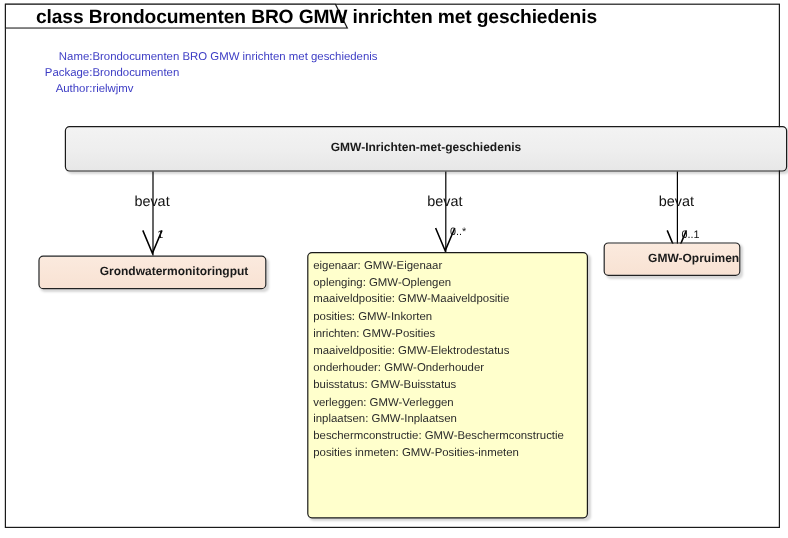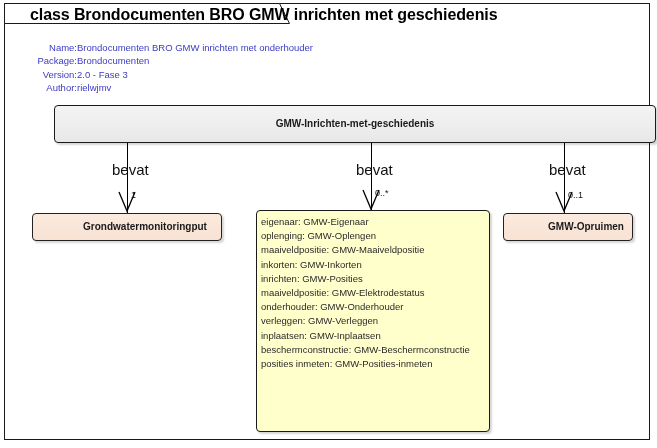--- a/index.html
+++ b/index.html
@@ -113,22 +113,22 @@
   #box-grondwatermonitoringput {
     left: 32px;
     top: 213px;
     width: 190px;
     height: 28px;
   }
   #box-grondwatermonitoringput .box-title { line-height: 26px; }
 
   #box-opruimen {
     left: 503px;
-    top: 213px;
-    width: 130px;
+    top: 202px;
+    width: 114px;
     height: 28px;
   }
   #box-opruimen .box-title { line-height: 26px; }
 
   
   #box-keuze {
     left: 256px;
     top: 210px;
     width: 234px;
     height: 222px;
@@ -170,21 +170,21 @@
   .connector {
     position: absolute;
   }
   .conn-line {
     position: absolute;
     width: 1px;
     background: #000000;
   }
   .conn-label {
     position: absolute;
-    font-size: 15px;
+    font-size: 12px;
     color: #111111;
     white-space: nowrap;
   }
   .conn-mult {
     position: absolute;
     font-size: 9px;
     color: #111111;
     white-space: nowrap;
   }
   .arrowhead {
@@ -198,29 +198,26 @@
 
 <div id="diagram-title-tab">
   <svg class="tab-bg" width="290" height="21" viewBox="0 0 290 21">
     <path d="M0.5,0.5 L275.5,0.5 L285.5,20.5 L0.5,20.5 Z" fill="#ffffff" stroke="#1a1a1a" stroke-width="1"></path>
   </svg>
   <div id="diagram-title-label">class Brondocumenten BRO GMW inrichten met geschiedenis</div>
 </div>
 
 <div id="meta-block">
   <span class="meta-row">
-    <span class="meta-key">Name:</span><span class="meta-val">Brondocumenten BRO GMW inrichten met onderhouder</span>
+    <span class="meta-key">Name:</span><span class="meta-val">Brondocumenten BRO GMW inrichten met geschiedenis</span>
   </span>
   <span class="meta-row">
     <span class="meta-key">Package:</span><span class="meta-val">Brondocumenten</span>
   </span>
   <span class="meta-row">
-    <span class="meta-key">Version:</span><span class="meta-val">2.0 - Fase 3</span>
-  </span>
-  <span class="meta-row">
     <span class="meta-key">Author:</span><span class="meta-val">rielwjmv</span>
   </span>
 </div>
 
 <div class="uml-box" id="box-root">
   <div class="box-title">GMW-Inrichten-met-geschiedenis</div>
 </div>
 
 <div class="connector">
   <div class="conn-line" style="left:127px; top:143px; height:70px;"></div>
@@ -255,22 +252,23 @@
 
 <div class="uml-box peach" id="box-opruimen">
   <div class="box-title">GMW-Opruimen</div>
 </div>
 
 <div class="uml-box" id="box-keuze">
   <div id="keuze-attributes">
       <span class="attr-row">eigenaar: GMW-Eigenaar</span>
       <span class="attr-row">oplenging: GMW-Oplengen</span>
       <span class="attr-row">maaiveldpositie: GMW-Maaiveldpositie</span>
-      <span class="attr-row">inkorten: GMW-Inkorten</span>
+      <span class="attr-row">posities: GMW-Inkorten</span>
       <span class="attr-row">inrichten: GMW-Posities</span>
       <span class="attr-row">maaiveldpositie: GMW-Elektrodestatus</span>
       <span class="attr-row">onderhouder: GMW-Onderhouder</span>
+      <span class="attr-row">buisstatus: GMW-Buisstatus</span>
       <span class="attr-row">verleggen: GMW-Verleggen</span>
       <span class="attr-row">inplaatsen: GMW-Inplaatsen</span>
       <span class="attr-row">beschermconstructie: GMW-Beschermconstructie</span>
       <span class="attr-row">posities inmeten: GMW-Posities-inmeten</span>
     </div>
 </div>
 
 </body></html>

